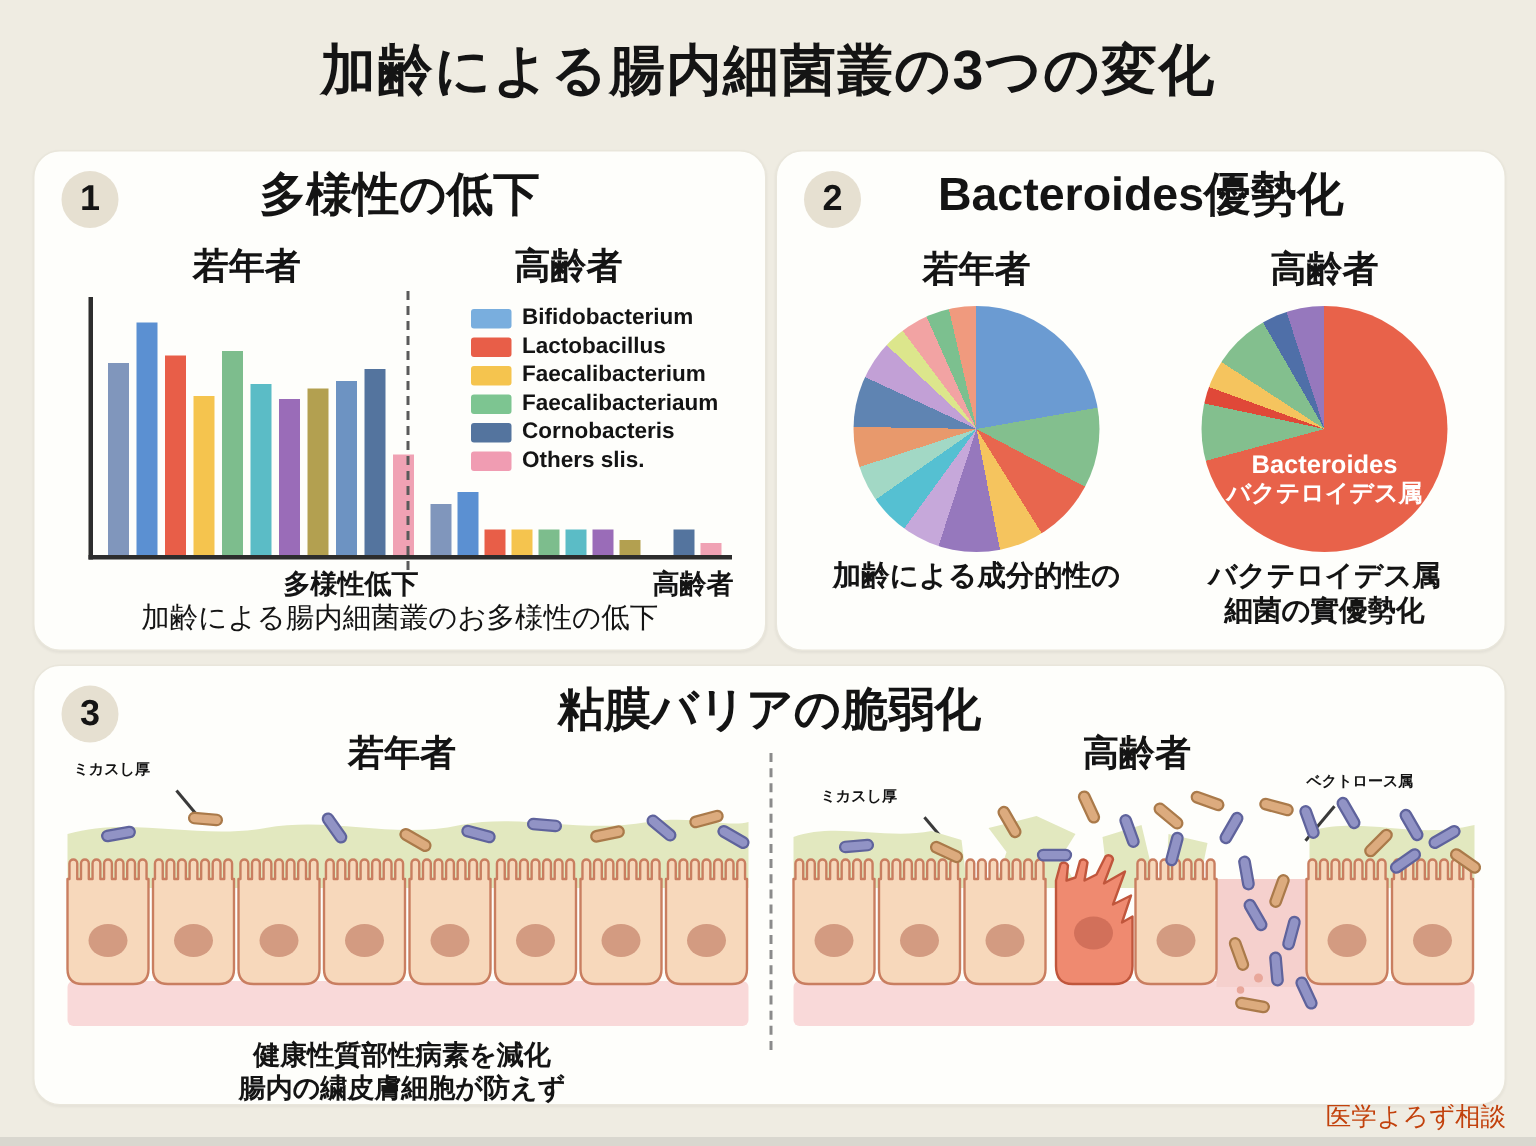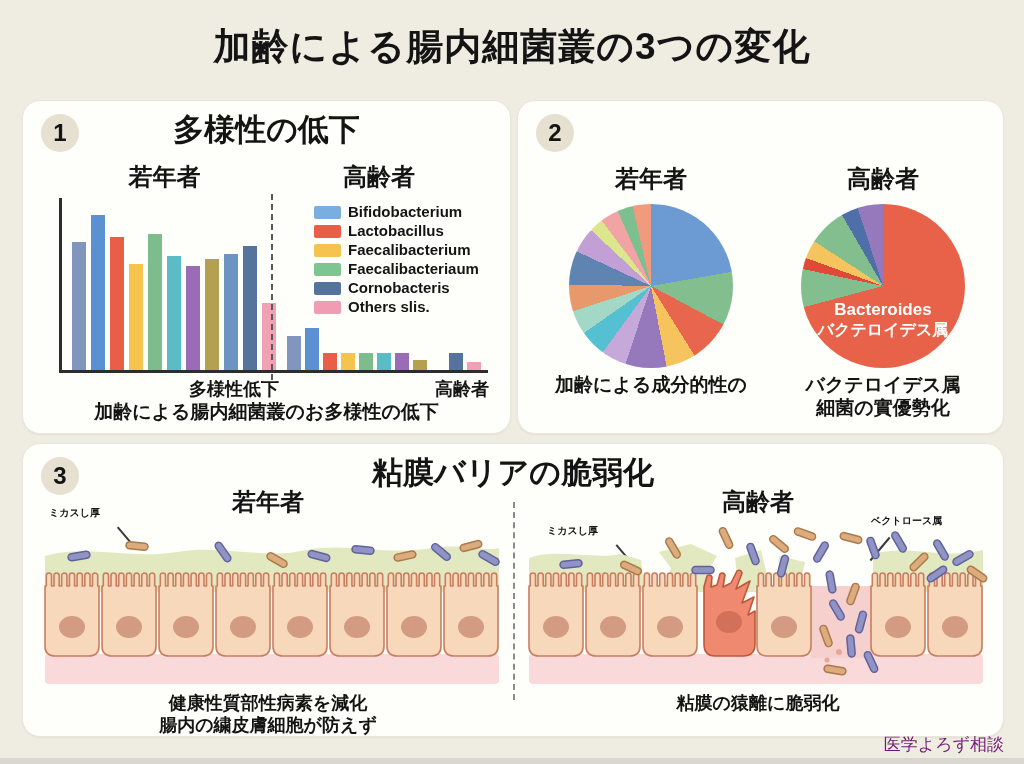--- a/index.html
+++ b/index.html
@@ -23,37 +23,37 @@
   .bars{position:absolute;bottom:0;display:flex;align-items:flex-end;}
   #young-bars{left:10px;gap:5px;}
   #old-bars{left:225px;gap:4px;}
   .bar{width:14px;}
   .plot-sep{position:absolute;left:209px;top:-4px;bottom:-10px;border-left:2px dashed #5a5a5a;}
   .legend{position:absolute;left:252px;top:6px;display:flex;flex-direction:column;gap:3px;}
   .lg-row{display:flex;align-items:center;gap:7px;}
   .lg-swatch{width:27px;height:13px;border-radius:2px;flex:0 0 auto;}
   .lg-label{font-size:15px;font-weight:700;line-height:16px;white-space:nowrap;}
   .xlab{position:absolute;top:276px;text-align:right;font-size:18px;font-weight:800;}
-  .b-caption{position:absolute;left:0;right:0;top:298px;text-align:center;font-size:19px;font-weight:700;}
+  .b-caption{position:absolute;left:0;right:0;top:298px;text-align:center;font-size:19px;font-weight:400;}
   
   .pie-wrap{position:absolute;width:164px;height:164px;}
   .pie{width:164px;height:164px;border-radius:50%;}
   .pie-inner-label{position:absolute;left:0;right:0;top:96px;text-align:center;color:#fff;
                    font-weight:800;line-height:20px;}
   .pie-inner-label .en{font-size:17px;}
   .pie-inner-label .jp{font-size:16px;}
   .pie-caption{position:absolute;top:272px;width:250px;text-align:center;
                font-size:19px;font-weight:800;line-height:23px;}
   
   .p3-divider{position:absolute;left:490px;top:58px;height:198px;border-left:2px dashed #8b8b8b;}
   .small-label{position:absolute;font-size:10px;font-weight:800;}
   .pointer{position:absolute;width:2px;background:#3a3a3a;}
   .tissue{position:absolute;top:82px;}
   .t-caption{position:absolute;width:490px;text-align:center;font-size:18px;font-weight:800;line-height:22px;}
-  .footer{position:absolute;right:20px;top:733px;font-size:17px;color:#701a75;font-weight:400;}
+  .footer{position:absolute;right:20px;top:733px;font-size:17px;color:#c2410c;font-weight:400;}
   .bottom-strip{position:absolute;left:0;right:0;bottom:0;height:6px;background:#d9d7cf;}
 </style>
 </head>
 <body>
 
 <div class="page">
   <div class="main-title">加齢による腸内細菌叢の3つの変化</div>
 
   <div class="panel" id="panel1">
     <div class="badge">1</div>
@@ -115,20 +115,21 @@
           </div>
         </div>
     </div>
     <div class="xlab" style="left:36px;width:220px;">多様性低下</div>
     <div class="xlab" style="left:246px;width:220px;">高齢者</div>
     <div class="b-caption">加齢による腸内細菌叢のお多様性の低下</div>
   </div>
 
   <div class="panel" id="panel2">
     <div class="badge">2</div>
+    <div class="ptitle">Bacteroides優勢化</div>
     <div class="grp" style="left:51px;top:62px;width:164px;">若年者</div>
     <div class="grp" style="left:283px;top:62px;width:164px;">高齢者</div>
     <div class="pie-wrap" style="left:51px;top:103px;">
       <div class="pie" id="pie-young" style="background: conic-gradient(rgb(107, 155, 210) 0deg, rgb(107, 155, 210) 80deg, rgb(131, 191, 142) 80deg, rgb(131, 191, 142) 118deg, rgb(232, 102, 78) 118deg, rgb(232, 102, 78) 148deg, rgb(245, 196, 94) 148deg, rgb(245, 196, 94) 169deg, rgb(150, 120, 189) 169deg, rgb(150, 120, 189) 198deg, rgb(198, 168, 218) 198deg, rgb(198, 168, 218) 216deg, rgb(85, 192, 210) 216deg, rgb(85, 192, 210) 235deg, rgb(162, 216, 197) 235deg, rgb(162, 216, 197) 252deg, rgb(232, 153, 108) 252deg, rgb(232, 153, 108) 271deg, rgb(95, 132, 178) 271deg, rgb(95, 132, 178) 295deg, rgb(194, 160, 214) 295deg, rgb(194, 160, 214) 313deg, rgb(220, 230, 140) 313deg, rgb(220, 230, 140) 323deg, rgb(242, 163, 163) 323deg, rgb(242, 163, 163) 336deg, rgb(124, 192, 143) 336deg, rgb(124, 192, 143) 347deg, rgb(240, 154, 126) 347deg, rgb(240, 154, 126) 360deg);"></div>
     </div>
     <div class="pie-wrap" style="left:283px;top:103px;">
       <div class="pie" id="pie-old" style="background: conic-gradient(rgb(232, 98, 74) 0deg, rgb(232, 98, 74) 255deg, rgb(131, 191, 142) 255deg, rgb(131, 191, 142) 282deg, rgb(224, 72, 56) 282deg, rgb(224, 72, 56) 290deg, rgb(245, 196, 94) 290deg, rgb(245, 196, 94) 303deg, rgb(131, 191, 142) 303deg, rgb(131, 191, 142) 330deg, rgb(79, 111, 168) 330deg, rgb(79, 111, 168) 342deg, rgb(150, 120, 189) 342deg, rgb(150, 120, 189) 360deg);"></div>
       <div class="pie-inner-label">
         <div class="en">Bacteroides</div>
         <div class="jp">バクテロイデス属</div>
@@ -311,19 +312,18 @@
         </g>
         <circle cx="318" cy="126" r="3" fill="#e8a79a"></circle>
         <circle cx="306" cy="134" r="2.5" fill="#e8a79a"></circle>
       </svg>
 
     <div class="t-caption" style="left:0;top:248px;">
       <div>健康性質部性病素を減化</div>
       <div>腸内の繍皮膚細胞が防えず</div>
     </div>
     <div class="t-caption" style="left:490px;top:248px;">
-      <div>粘膜の猿離に脆弱化</div>
     </div>
   </div>
 
   <div class="footer">医学よろず相談</div>
   <div class="bottom-strip"></div>
 </div>
 
 </body></html>

